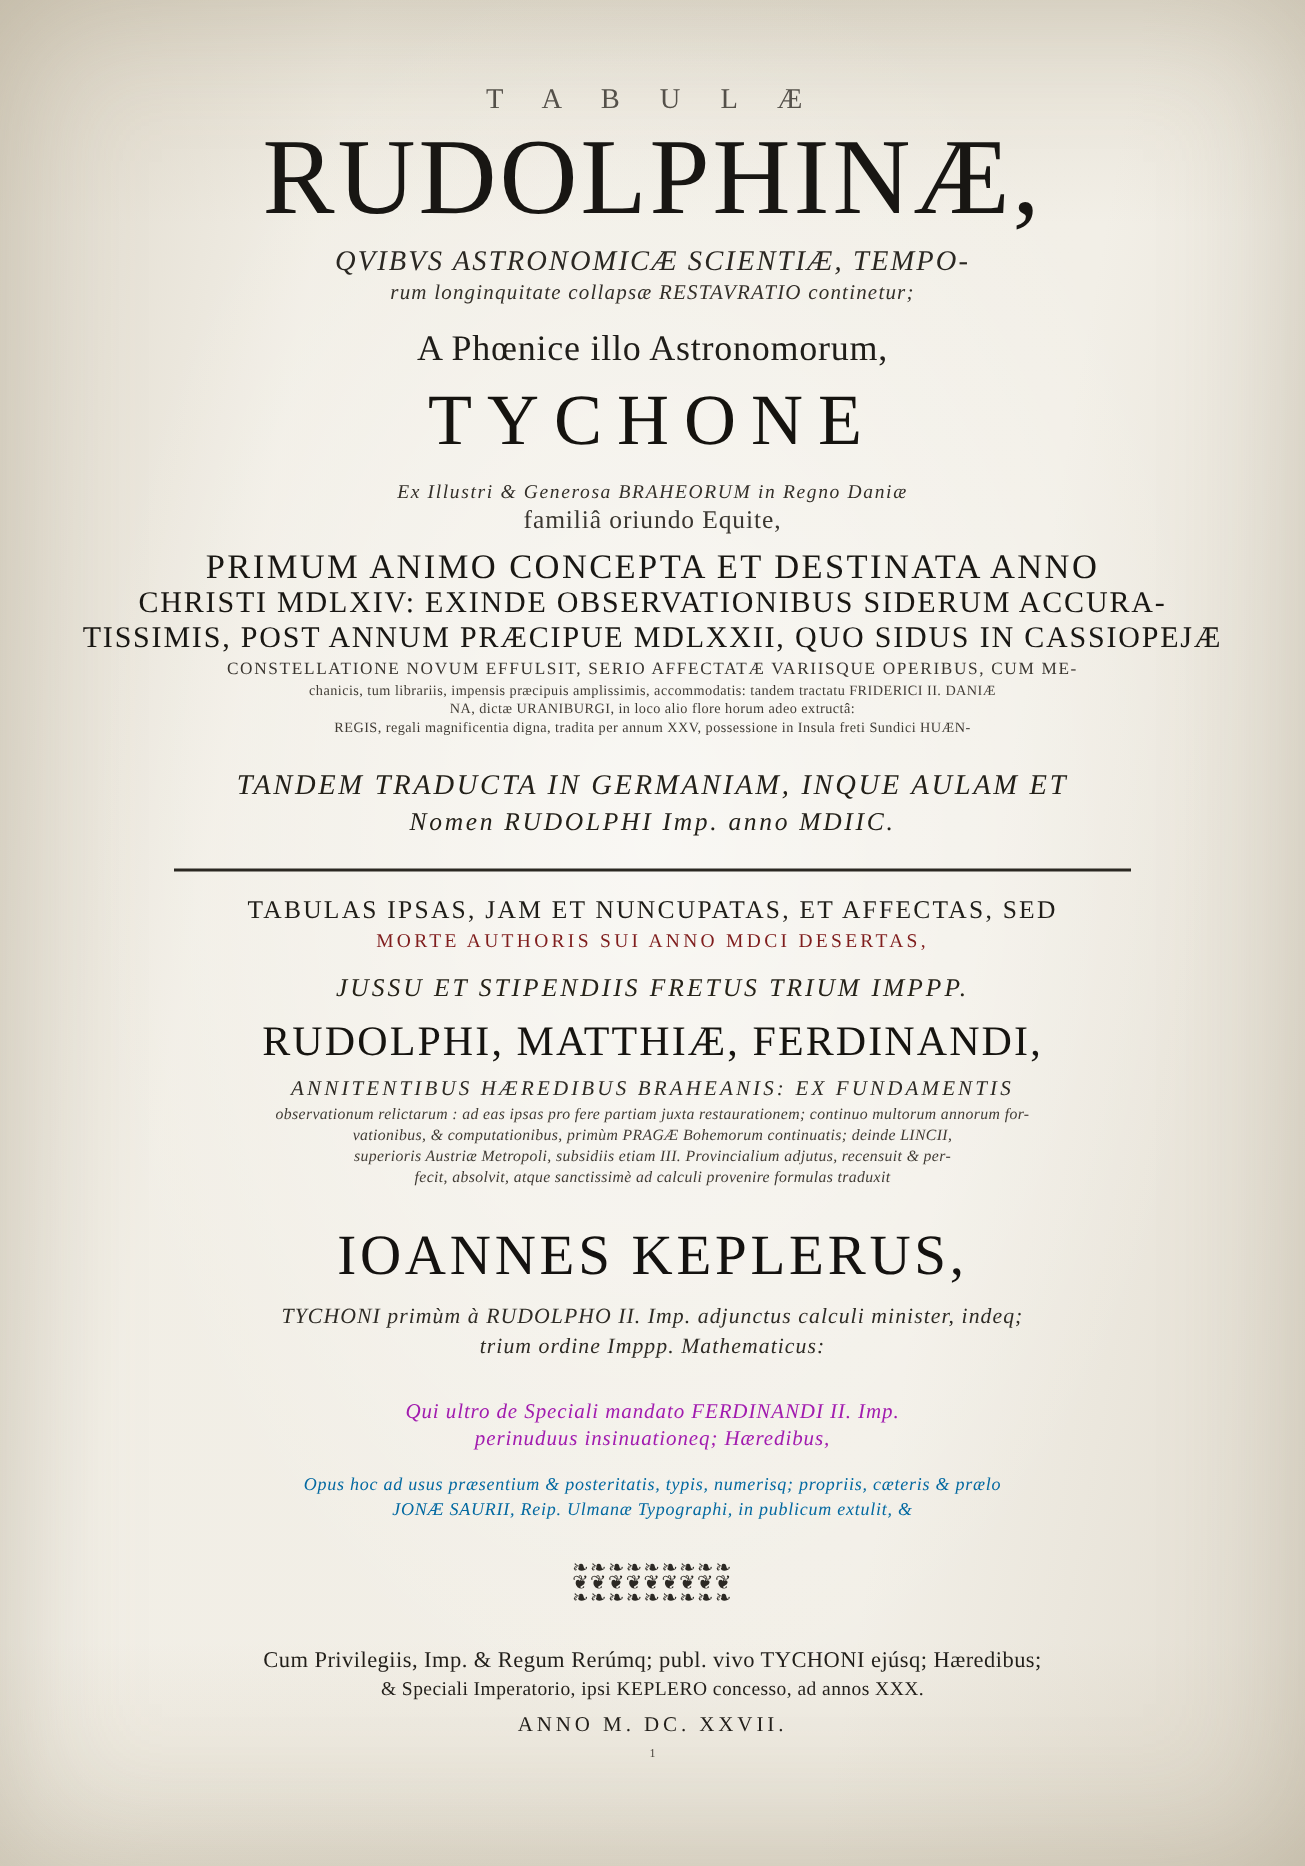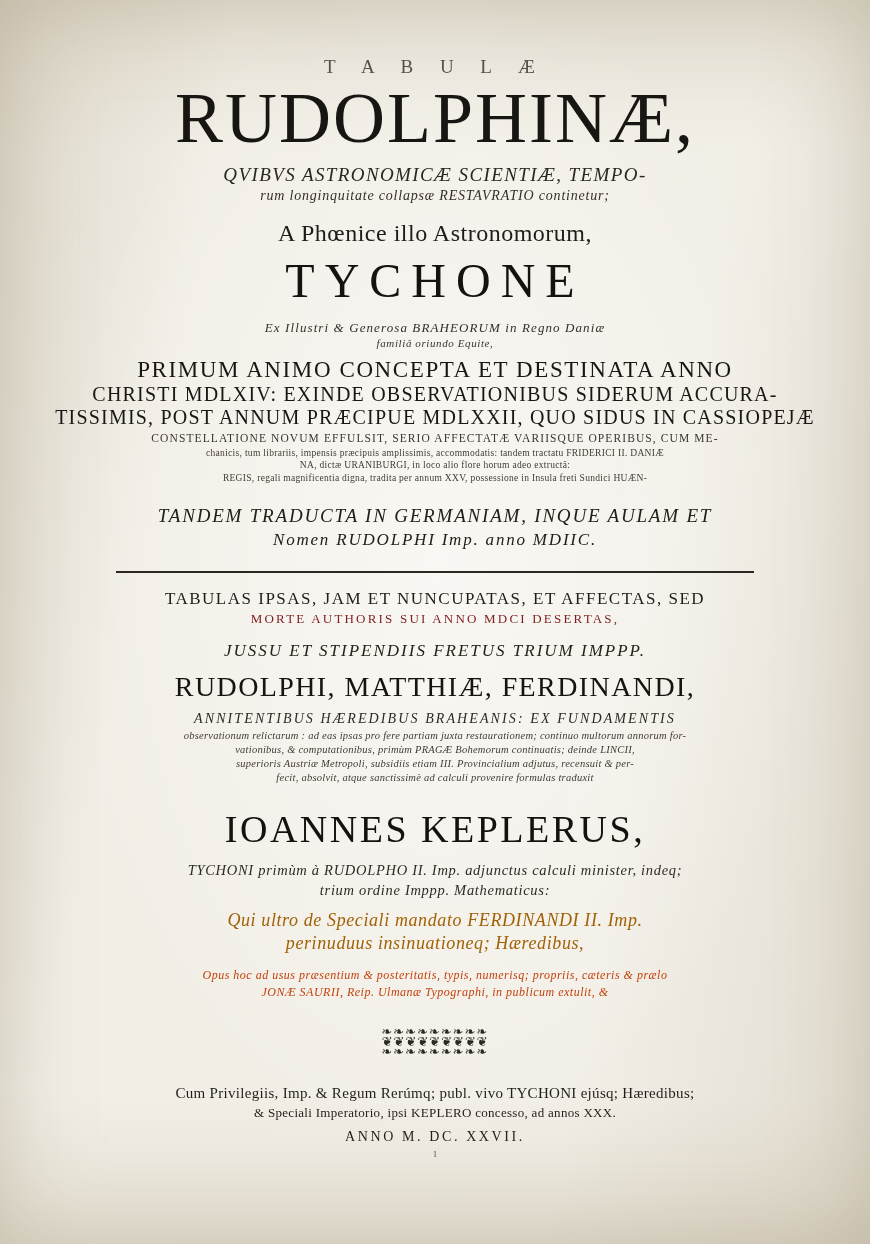--- a/index.html
+++ b/index.html
@@ -88,22 +88,21 @@
     color: #15130f;
   }
   .ex-illustri {
     font-size: 13px;
     font-style: italic;
     letter-spacing: 1.1px;
     margin-top: 12px;
     color: #332f29;
   }
   .semel {
-    font-size: 11px;
-    font-style: italic;
+    font-size: 17px;
     letter-spacing: .6px;
     color: #3a3630;
     margin-top: 1px;
   }
 
   .primum {
     font-size: 23px;
     letter-spacing: 1.6px;
     margin-top: 8px;
     line-height: 1.12;
@@ -198,34 +197,34 @@
   }
   .tychoni {
     font-size: 14.5px;
     font-style: italic;
     letter-spacing: .7px;
     margin-top: 10px;
     line-height: 1.35;
     color: #2e2b25;
   }
   .qui-ultro {
-    font-size: 18px;
+    font-size: 14px;
     font-style: italic;
     letter-spacing: .6px;
-    margin-top: 8px;
+    margin-top: 24px;
     line-height: 1.3;
-    color: #a16207;
+    color: #a21caf;
   }
   .cujus {
     font-size: 12px;
     font-style: italic;
     letter-spacing: .5px;
     margin-top: 12px;
     line-height: 1.42;
-    color: #c2410c;
+    color: #0369a1;
   }
 
   .ornament {
     margin-top: 26px;
     font-size: 13px;
     line-height: 10px;
     letter-spacing: 1px;
     color: #2c2924;
     font-family: "DejaVu Sans", sans-serif;
   }

